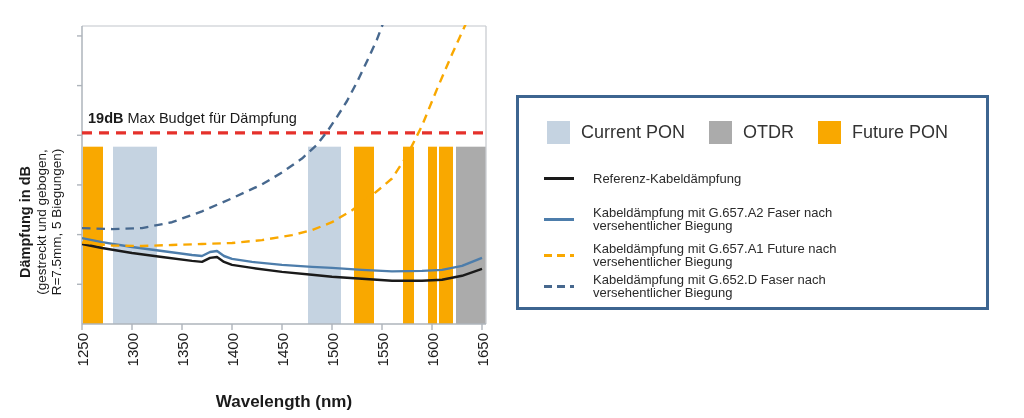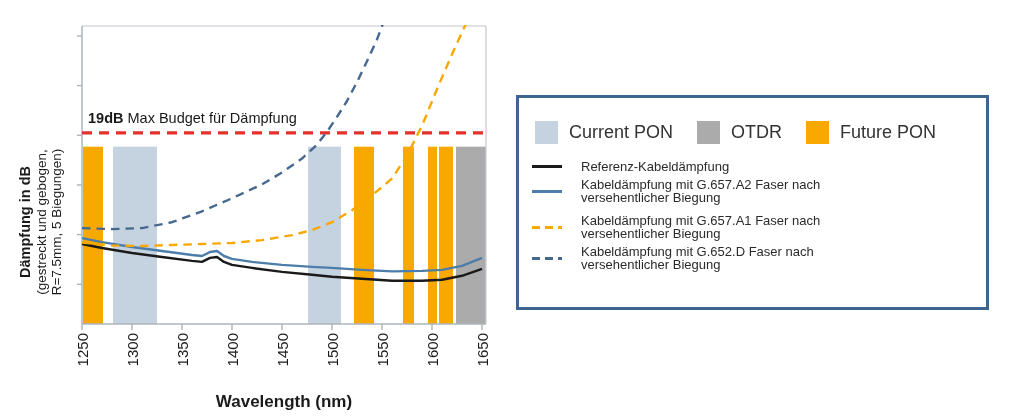--- a/index.html
+++ b/index.html
@@ -4,31 +4,31 @@
 <style>
   html,body{margin:0;padding:0;background:#fff;}
   .stage{
     position:relative;width:1024px;height:418px;background:#fff;overflow:hidden;
     font-family:"Liberation Sans", sans-serif;
   }
   #chart-svg{position:absolute;left:0;top:0;}
   .legend{
     position:absolute;left:516px;top:95px;width:473px;height:215px;
     box-sizing:border-box;border:3px solid #3d6590;background:#fff;
-    padding:23px 14px 0 13px;
+    padding:23px 14px 0 25px;
   }
   .legend-bands-row{display:flex;align-items:center;gap:24px;margin-left:3px;}
   .legend-band-item{display:flex;align-items:center;gap:11px;}
   .swatch{width:23px;height:23px;display:inline-block;flex:0 0 auto;}
   .legend-band-label{font-size:18px;color:#333;white-space:nowrap;}
   .legend-line-row{display:flex;align-items:center;}
   .sample{width:30px;height:3px;flex:0 0 auto;margin-right:19px;}
   .legend-line-label{font-size:13px;line-height:13.5px;color:#2b2b2b;}
-  .mt-r2{margin-top:16px;text-align:center;}
-  .mt-r3{margin-top:4px;}
+  .mt-r2{margin-top:28px;text-align:center;}
+  .mt-r3{margin-top:20px;}
   .mt-r4{margin-top:9px;}
   .mt-r5{margin-top:4px;}
 </style>
 </head>
 <body>
 
 <div class="stage">
 
   <svg id="chart-svg" width="512" height="418" viewBox="0 0 512 418" xmlns="http://www.w3.org/2000/svg">
       <rect x="83" y="146.68999999999997" width="20" height="177.31000000000003" fill="#f9a800"></rect>
@@ -112,21 +112,21 @@
       <span class="sample" style="background: rgb(77, 125, 171);"></span>
       <span class="legend-line-label">
         <div>Kabeldämpfung mit G.657.A2 Faser nach</div>
         <div>versehentlicher Biegung</div>
       </span>
     </div>
 
     <div class="legend-line-row mt-r4">
       <span class="sample" style="background: repeating-linear-gradient(90deg, rgb(249, 168, 0) 0px, rgb(249, 168, 0) 8px, rgba(0, 0, 0, 0) 8px, rgba(0, 0, 0, 0) 13px);"></span>
       <span class="legend-line-label">
-        <div>Kabeldämpfung mit G.657.A1 Faser nach</div>
+        <div>Kabeldämpfung mit G.657.A1 Future nach</div>
         <div>versehentlicher Biegung</div>
       </span>
     </div>
 
     <div class="legend-line-row mt-r5">
       <span class="sample" style="background: repeating-linear-gradient(90deg, rgb(71, 104, 142) 0px, rgb(71, 104, 142) 8px, rgba(0, 0, 0, 0) 8px, rgba(0, 0, 0, 0) 13px);"></span>
       <span class="legend-line-label">
         <div>Kabeldämpfung mit G.652.D Faser nach</div>
         <div>versehentlicher Biegung</div>
       </span>

